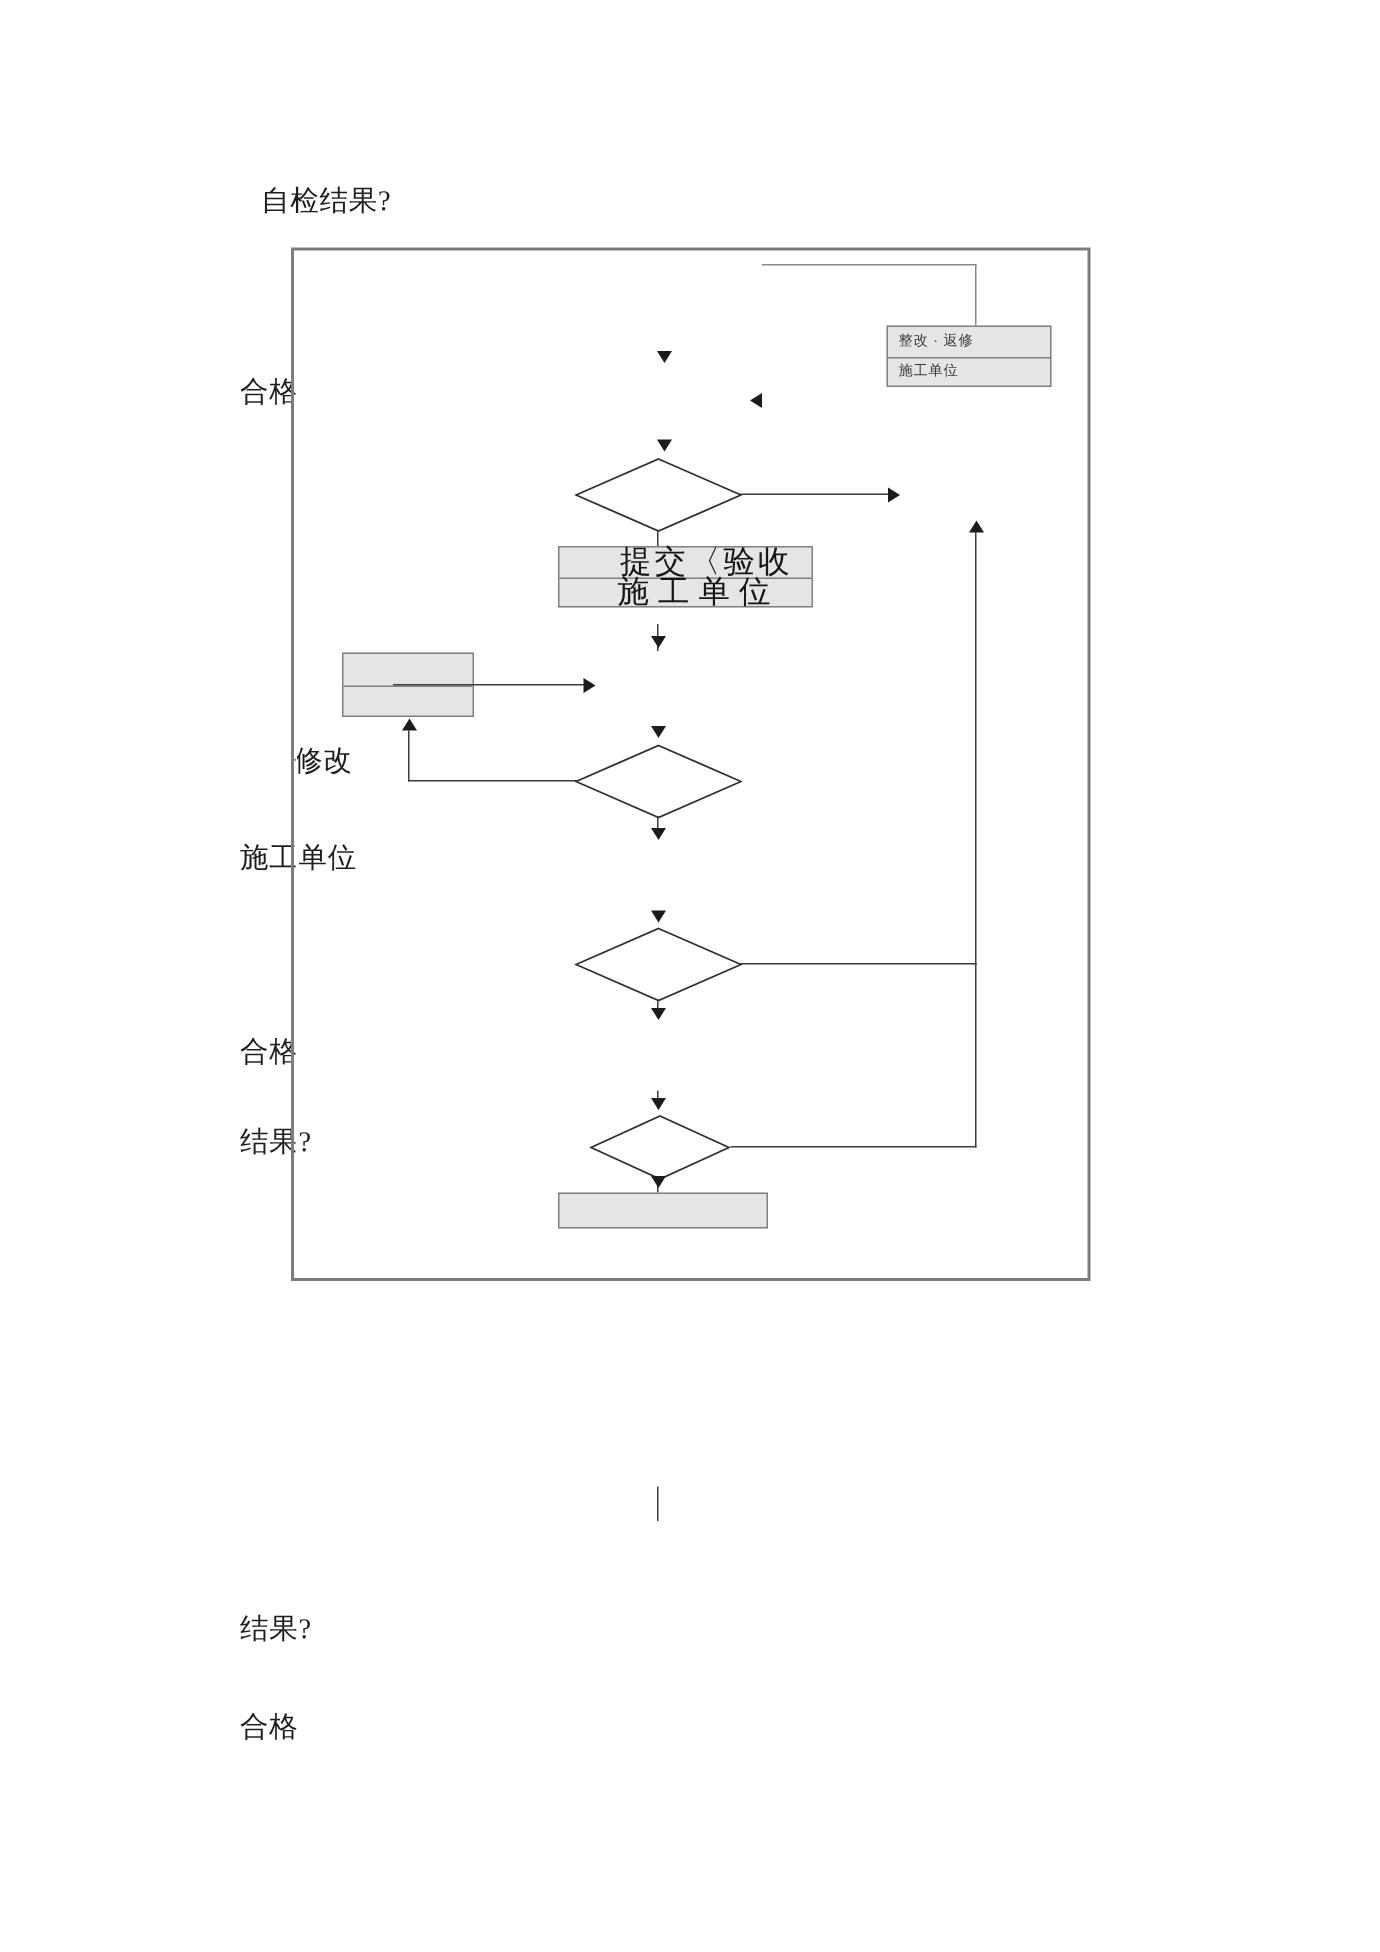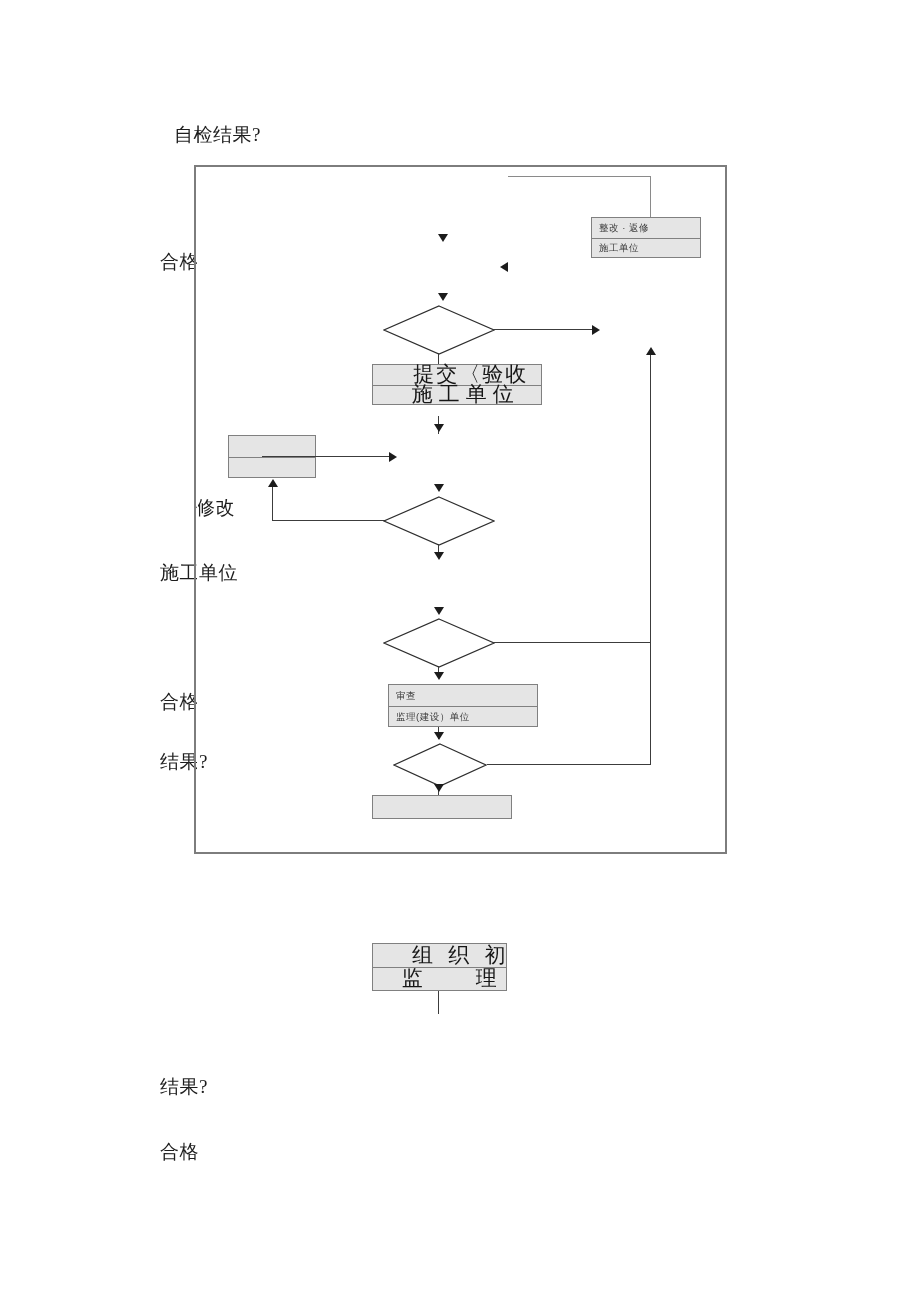--- a/index.html
+++ b/index.html
@@ -261,28 +261,20 @@
   </div>
 
   <div class="line h" style="left:493px; top:642px; width:158px;"></div>
 
   <div class="line v" style="left:650px; top:354px; height:289px;"></div>
   <div class="arrow up" style="left:646px; top:347px;"></div>
 
   <div class="line v" style="left:438px; top:666px; height:12px;"></div>
   <div class="arrow down" style="left:434px; top:672px;"></div>
 
-  <div class="flow-box box-small" style="left:388px; top:684px; width:150px; height:43px;">
-    <div class="row r1">
-      <span>审查</span>
-    </div>
-    <div class="row r2">
-      <span>监理(建设）单位</span>
-    </div>
-  </div>
 
   <div class="line v" style="left:438px; top:727px; height:12px;"></div>
   <div class="arrow down" style="left:434px; top:732px;"></div>
 
   <div class="diamond" style="left:393px; top:743px;">
     <svg width="94" height="44" viewBox="0 0 94 44">
       <polygon points="47,1 93,22 47,43 1,22" fill="#ffffff" stroke="#2e2e2e" stroke-width="1.2"></polygon>
     </svg>
   </div>
 
@@ -291,24 +283,16 @@
 
   <div class="line v" style="left:438px; top:786px; height:12px;"></div>
   <div class="arrow down" style="left:434px; top:784px;"></div>
 
   <div class="flow-box" style="left:372px; top:795px; width:140px; height:24px;">
     <div class="row r1" style="flex:1 1 100%;">
       <span></span>
     </div>
   </div>
 
-  <div class="flow-box box-overflow2" style="left:372px; top:943px; width:135px; height:48px;">
-    <div class="row r1">
-      <span>组 织 初</span>
-    </div>
-    <div class="row r2">
-      <span>监　理</span>
-    </div>
-  </div>
 
   <div class="line v" style="left:438px; top:991px; height:23px;"></div>
 
 </div>
 
 </body></html>

